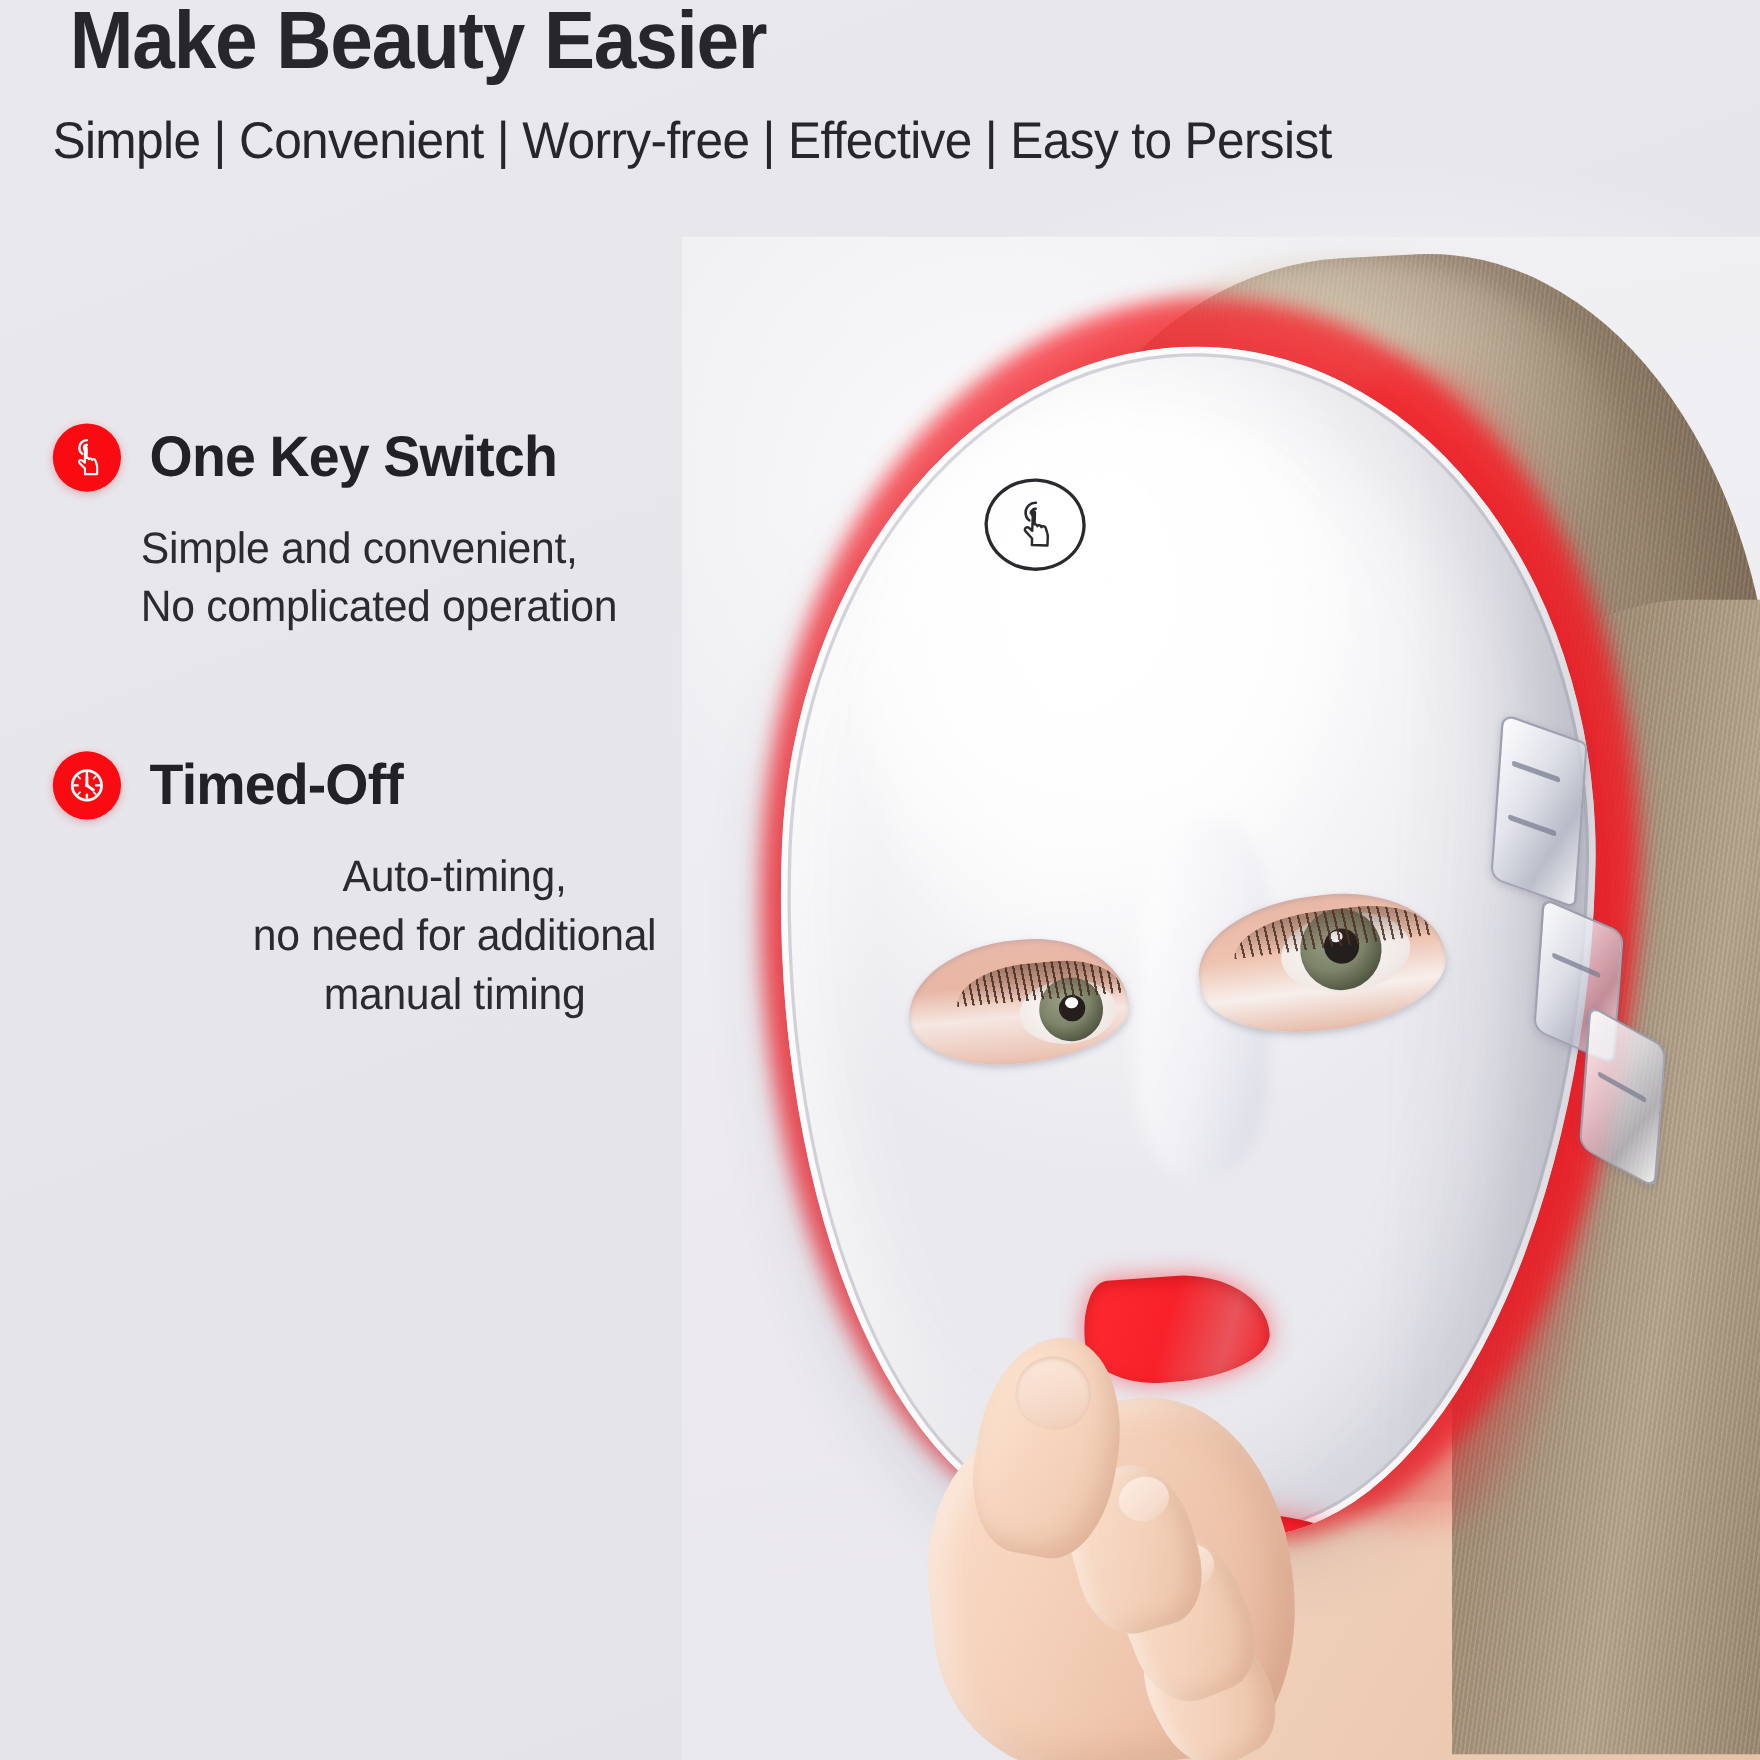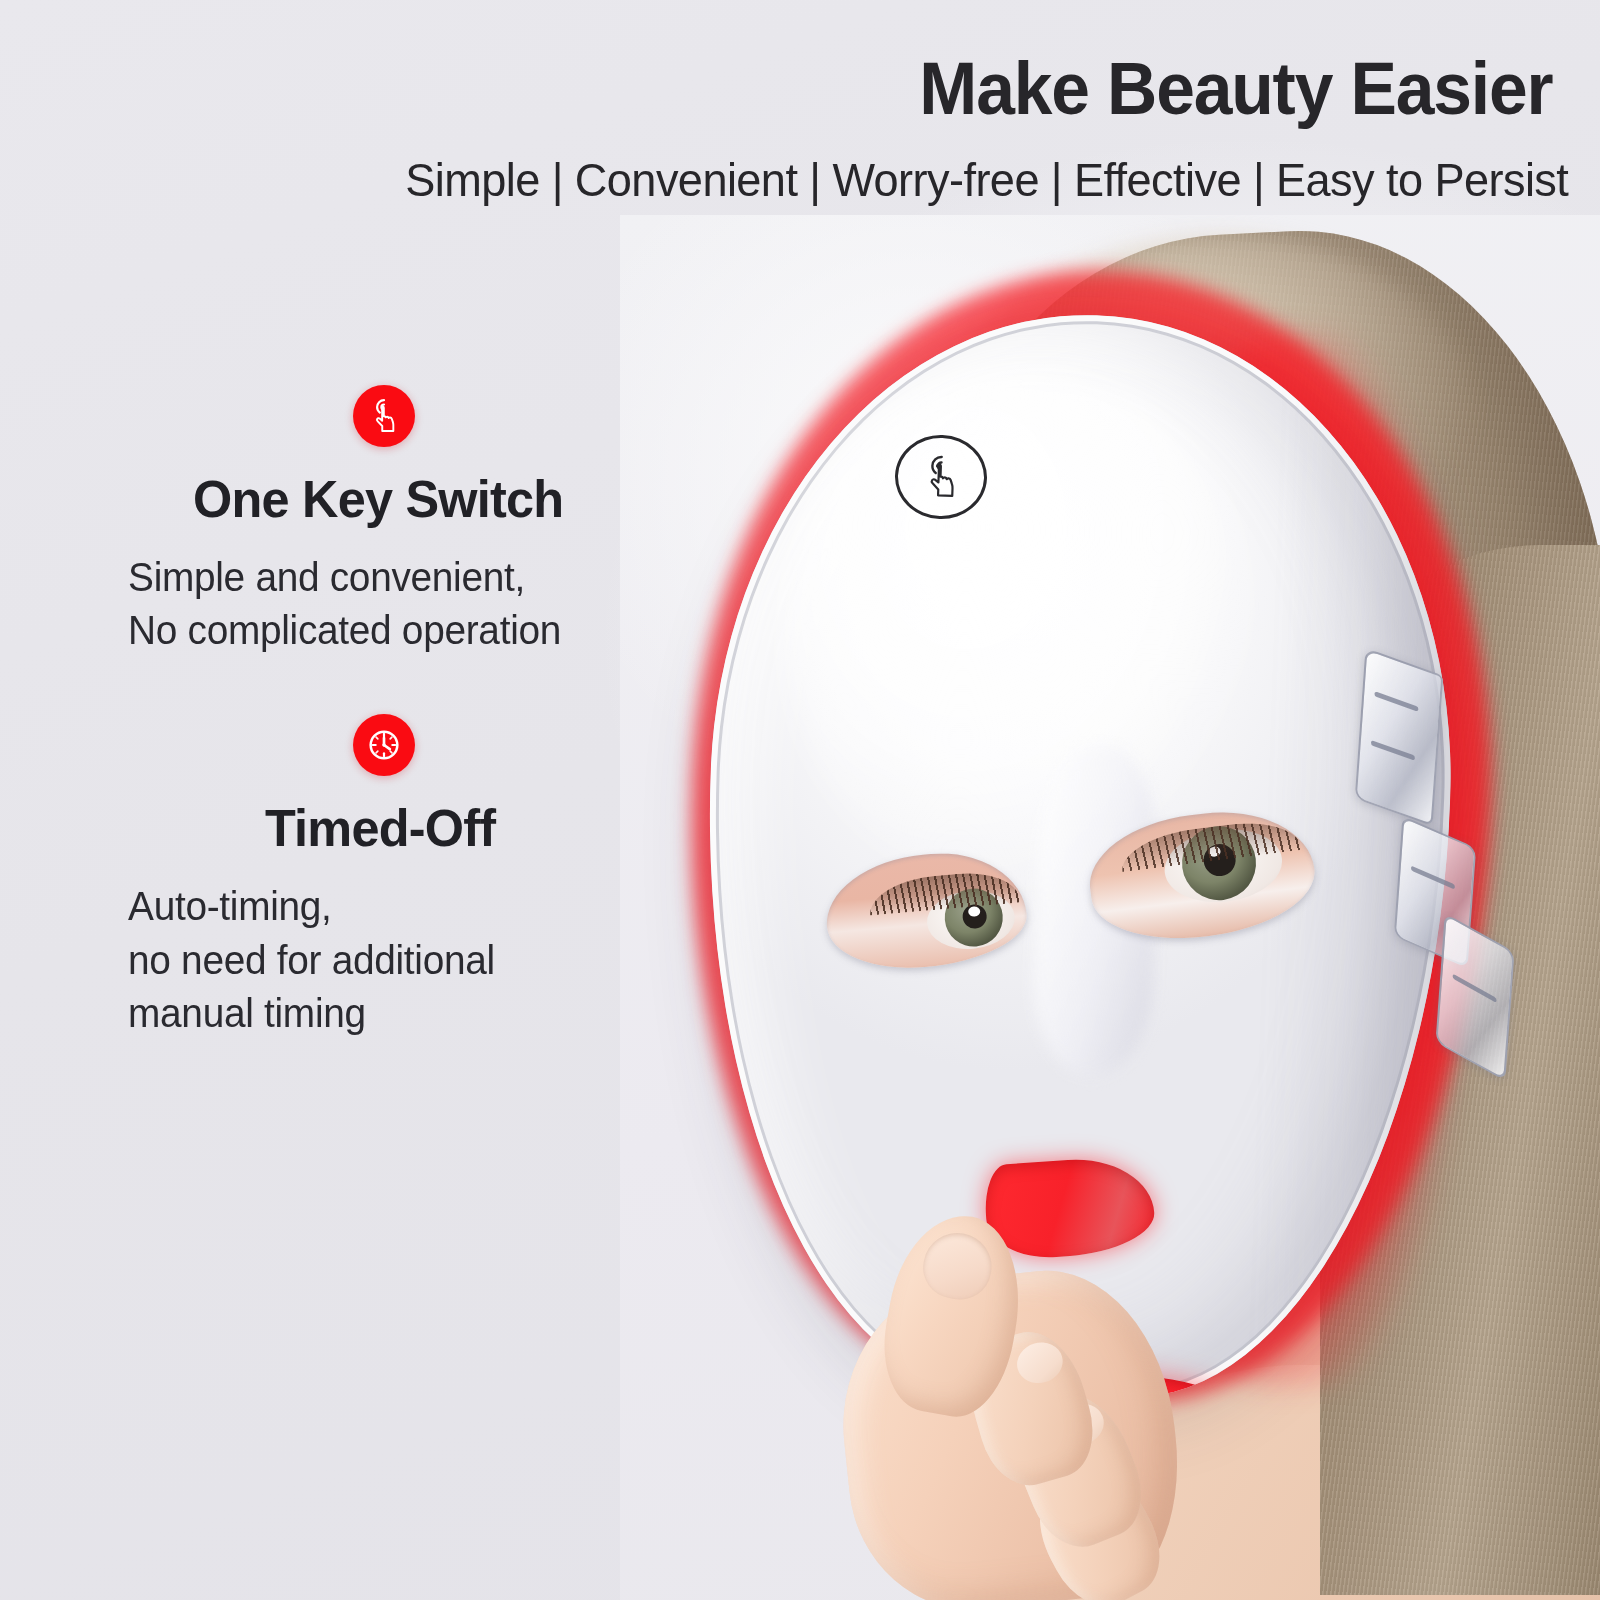--- a/index.html
+++ b/index.html
@@ -16,22 +16,21 @@
       radial-gradient(ellipse 900px 700px at 78% 40%, #fdfdfe 0%, #f3f3f6 42%, rgba(232,231,236,0) 72%),
       linear-gradient(160deg, #e9e8ed 0%, #e6e5ea 45%, #e4e3e9 100%);
     font-family: "Liberation Sans", sans-serif;
     -webkit-font-smoothing: antialiased;
   }
 
   
   .header {
     position: absolute;
     left: 16px; top: 0; right: 0;
-    text-align: right;
-    padding-top: 52px;
+    text-align: left;
     z-index: 40;
   }
   .title {
     font-size: 74px;
     font-weight: 700;
     letter-spacing: -1.2px;
     color: #27262a;
     line-height: 1.0;
     margin: 0;
     transform: scaleX(0.94);
@@ -369,21 +368,20 @@
     left: 0; top: 385px;
     width: 720px;
     z-index: 60;
   }
   .feature { position: relative; }
   .feature-head {
     display: flex;
     align-items: center;
     gap: 26px;
     padding-left: 48px;
-    flex-direction: column;
   }
   .badge {
     flex: 0 0 auto;
     width: 62px; height: 62px;
     border-radius: 50%;
     background: #fa0b12;
     display: flex; align-items: center; justify-content: center;
     box-shadow: 0 2px 8px rgba(200,10,20,0.28);
   }
   .feature-title {
@@ -402,21 +400,21 @@
     font-weight: 400;
     color: #2a2a30;
     line-height: 1.33;
     letter-spacing: -0.3px;
     transform: scaleX(0.97);
     transform-origin: left top;
     white-space: pre-line;
   }
   .f-one  { margin-top: 0px; }
   .f-two  { margin-top: 112px; }
-  .f-three{ margin-top: 57px; }
+  .f-three{ margin-top: 104px; text-align: center; }
 </style>
 </head>
 <body>
 
 <div class="stage">
 
   <div class="header">
     <h1 class="title">Make Beauty Easier</h1>
     <div class="subtitle">Simple | Convenient | Worry-free | Effective | Easy to Persist</div>
   </div>

